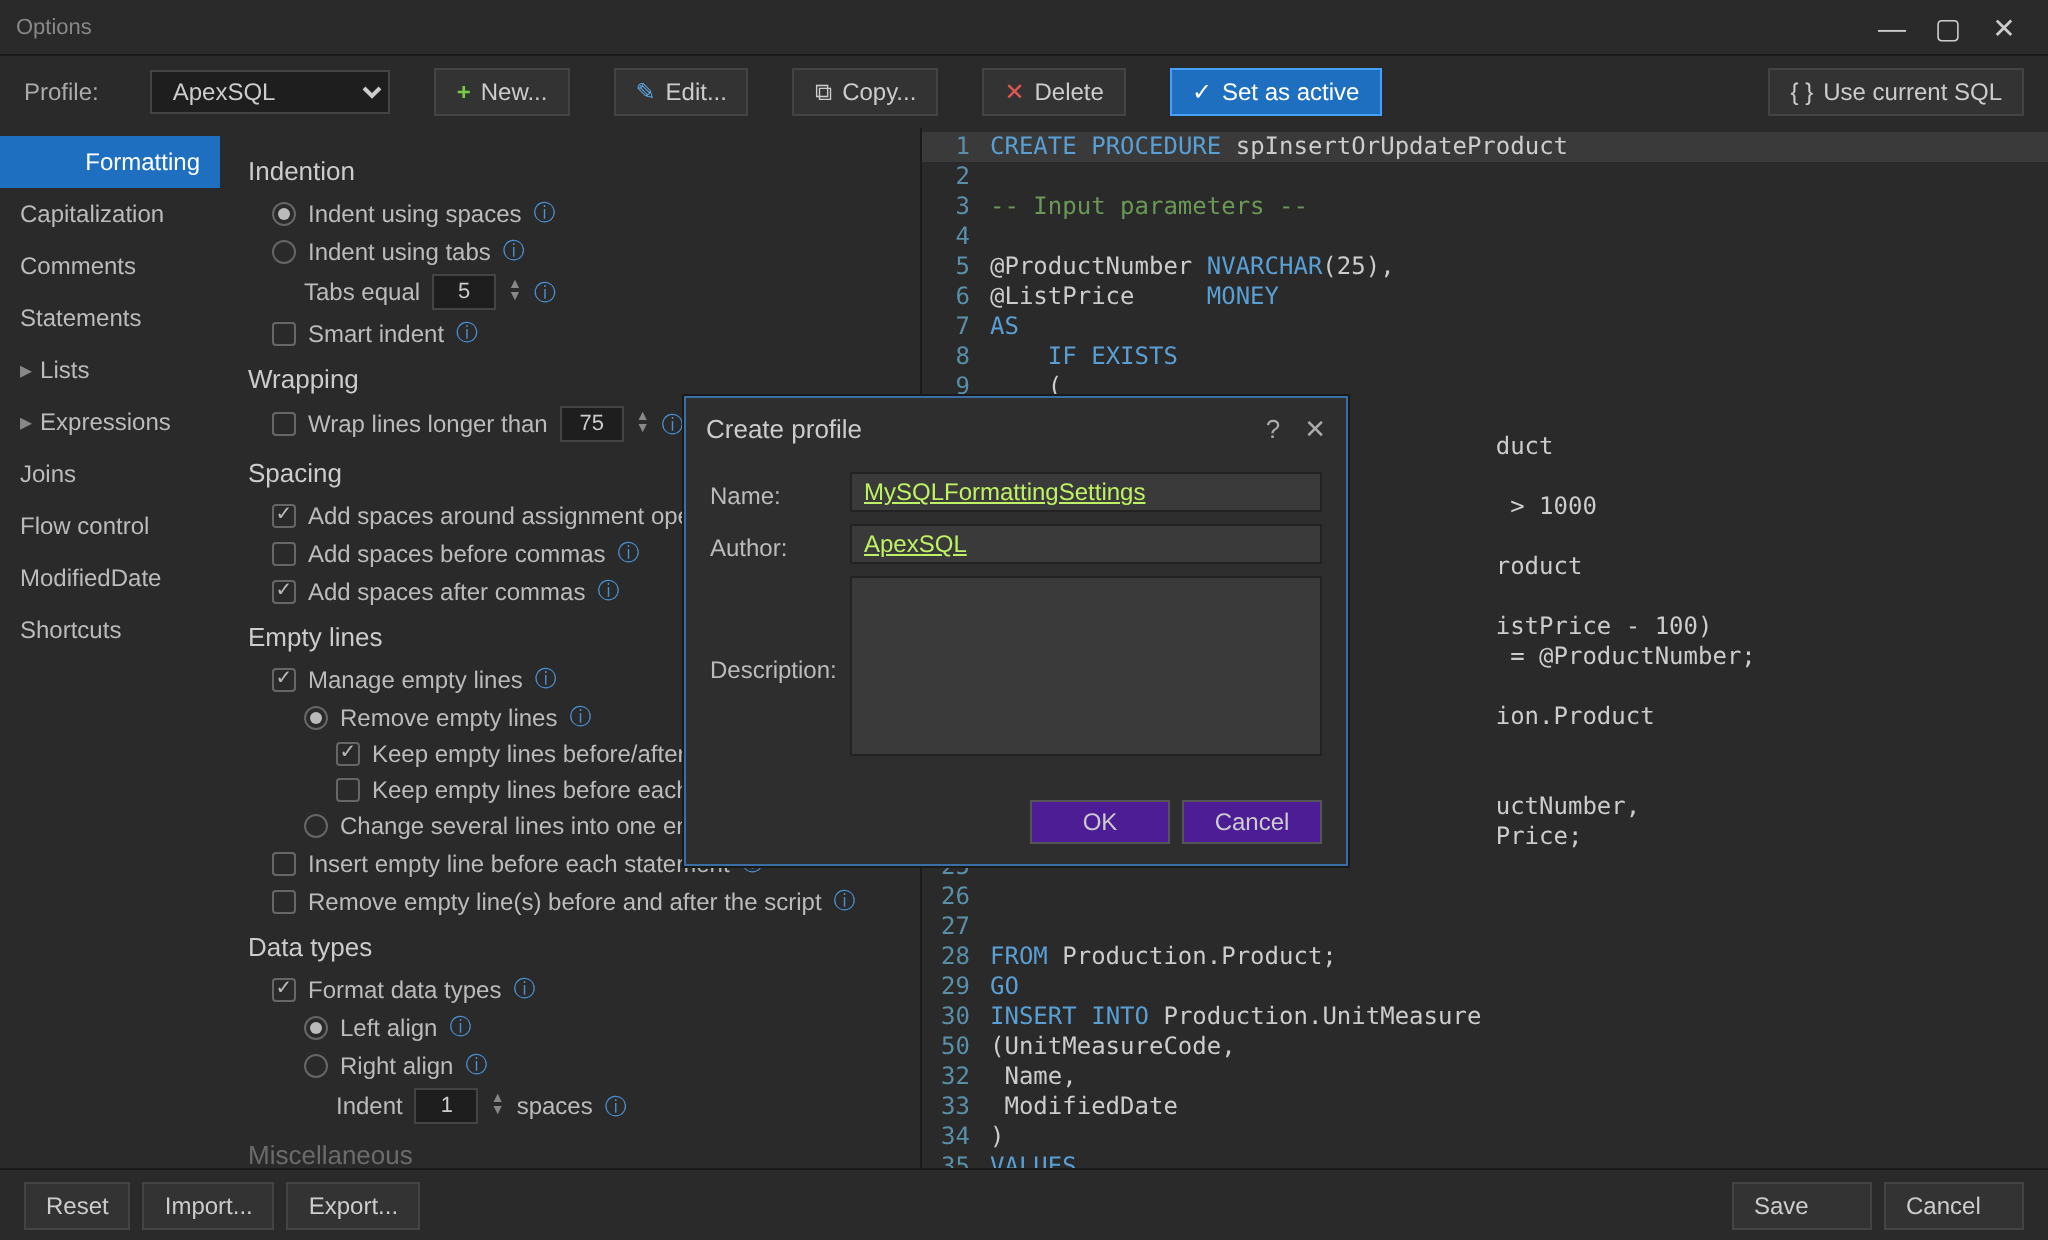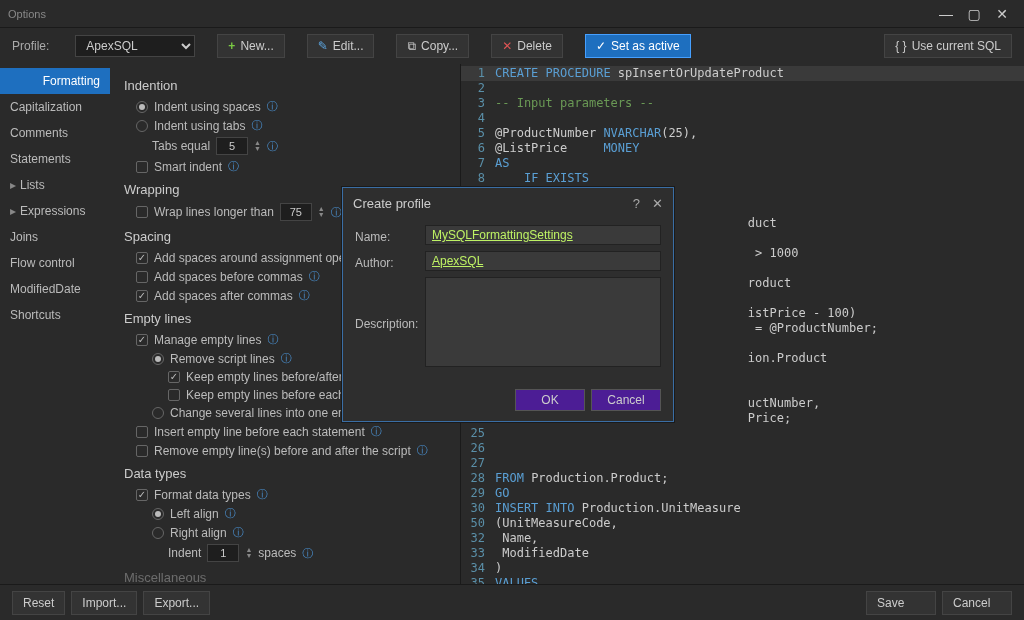--- a/index.html
+++ b/index.html
@@ -157,21 +157,21 @@
   border-top: 1px solid #1a1a1a;
   display: flex;
   align-items: center;
   padding: 0 12px;
   gap: 6px;
 }
 
 .dialog-overlay {
   position: absolute;
   left: 342px;
-  top: 187px;
+  top: 198px;
   width: 332px;
   background: #2e2e2e;
   border: 1px solid #3a6ea5;
   box-shadow: 0 0 0 1px #1a1a1a;
   z-index: 100;
 }
 .dlg-title {
   padding: 8px 10px;
   color: #ccc;
   font-size: 13px;
@@ -328,21 +328,21 @@
       </div>
 
     <div class="section-title">Empty lines</div>
     <div class="opt-row">
         <span class="check on"></span>
         <span>Manage empty lines</span>
         <span class="info">ⓘ</span>
       </div>
     <div class="opt-row indent1">
         <span class="radio on"></span>
-        <span>Remove script lines</span>
+        <span>Remove empty lines</span>
         <span class="info">ⓘ</span>
       </div>
     <div class="opt-row indent2">
         <span class="check on"></span>
         <span>Keep empty lines before/after comme</span>
       </div>
     <div class="opt-row indent2">
         <span class="check"></span>
         <span>Keep empty lines before each stateme</span>
       </div>

